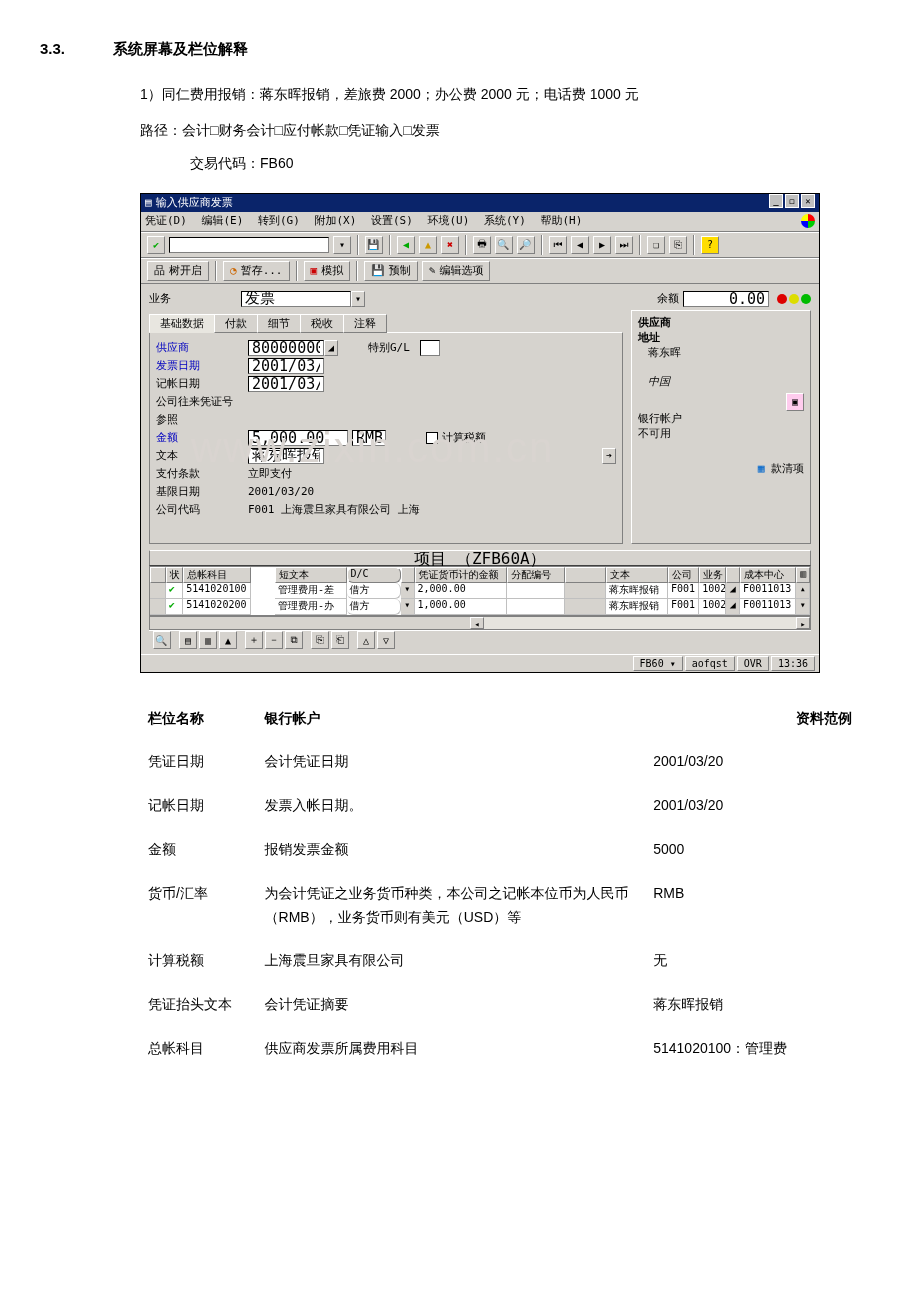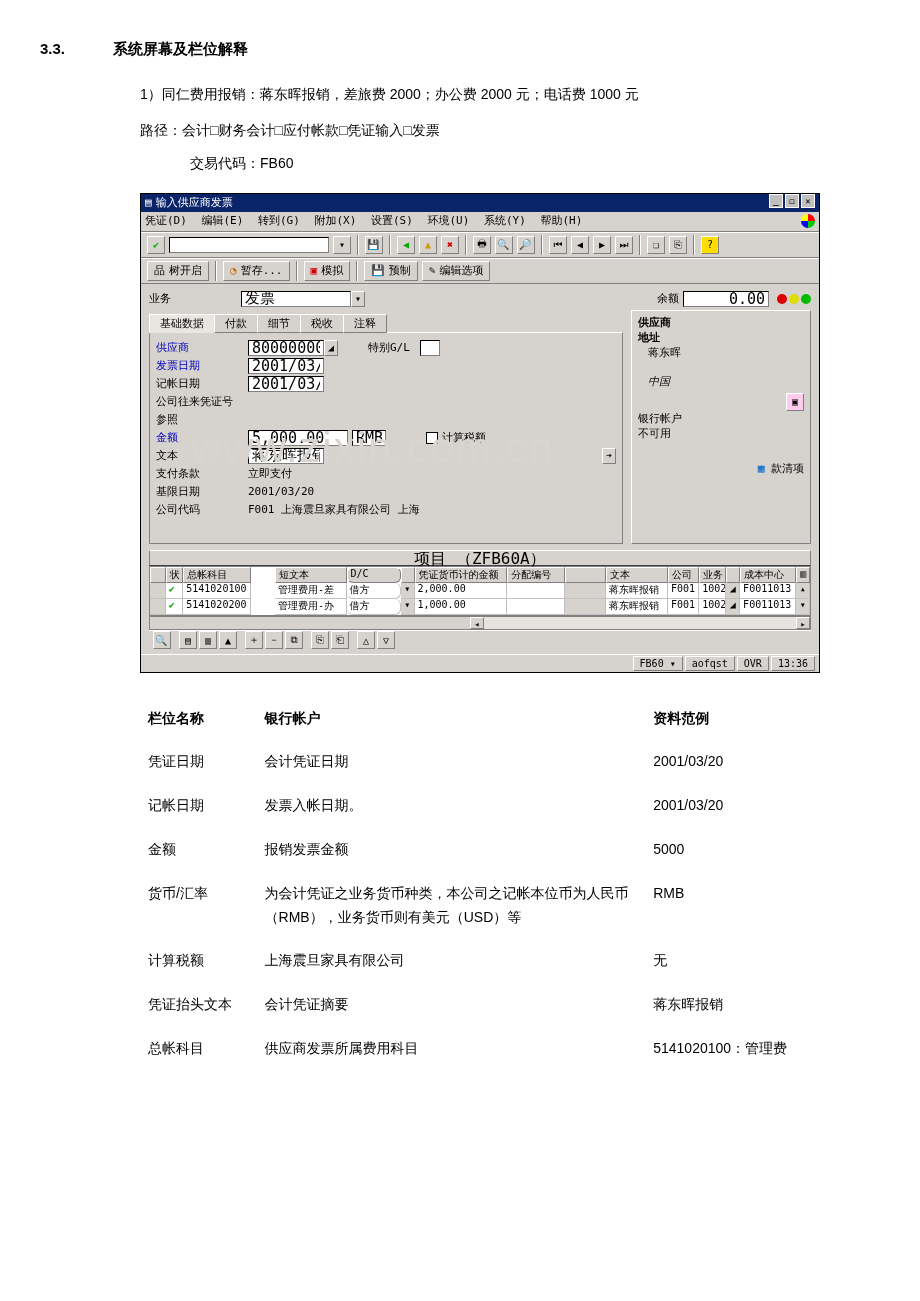--- a/index.html
+++ b/index.html
@@ -157,21 +157,21 @@
   .wm {
     position:absolute; left:50px; top:230px; font-size:42px; color:#d9d4d0; letter-spacing:2px;
     font-family: Arial, sans-serif; pointer-events:none;
   }
   
   .desc-table { margin: 24px 0 0 100px; width: 720px; border-collapse: collapse; }
   .desc-table th, .desc-table td {
     text-align: left; padding: 10px 8px; vertical-align: top; font-size: 14px; line-height:1.7;
   }
   .desc-table th { font-weight: bold; }
-  .desc-table .col1{width:114px;} .desc-table .col2{width:380px;} .desc-table .col3{width:210px;}
+  .desc-table .col1{width:114px;} .desc-table .col2{width:380px;} .desc-table .col3{width:210px;text-align:right;}
 </style>
 </head>
 <body>
 
 <div class="page">
   <div class="section-heading">
     <span>3.3.</span>
     <span>系统屏幕及栏位解释</span>
   </div>
 

